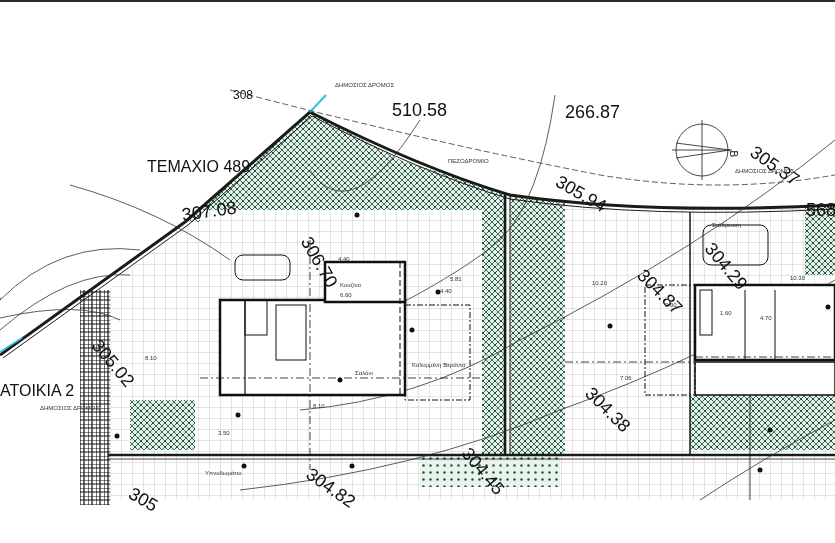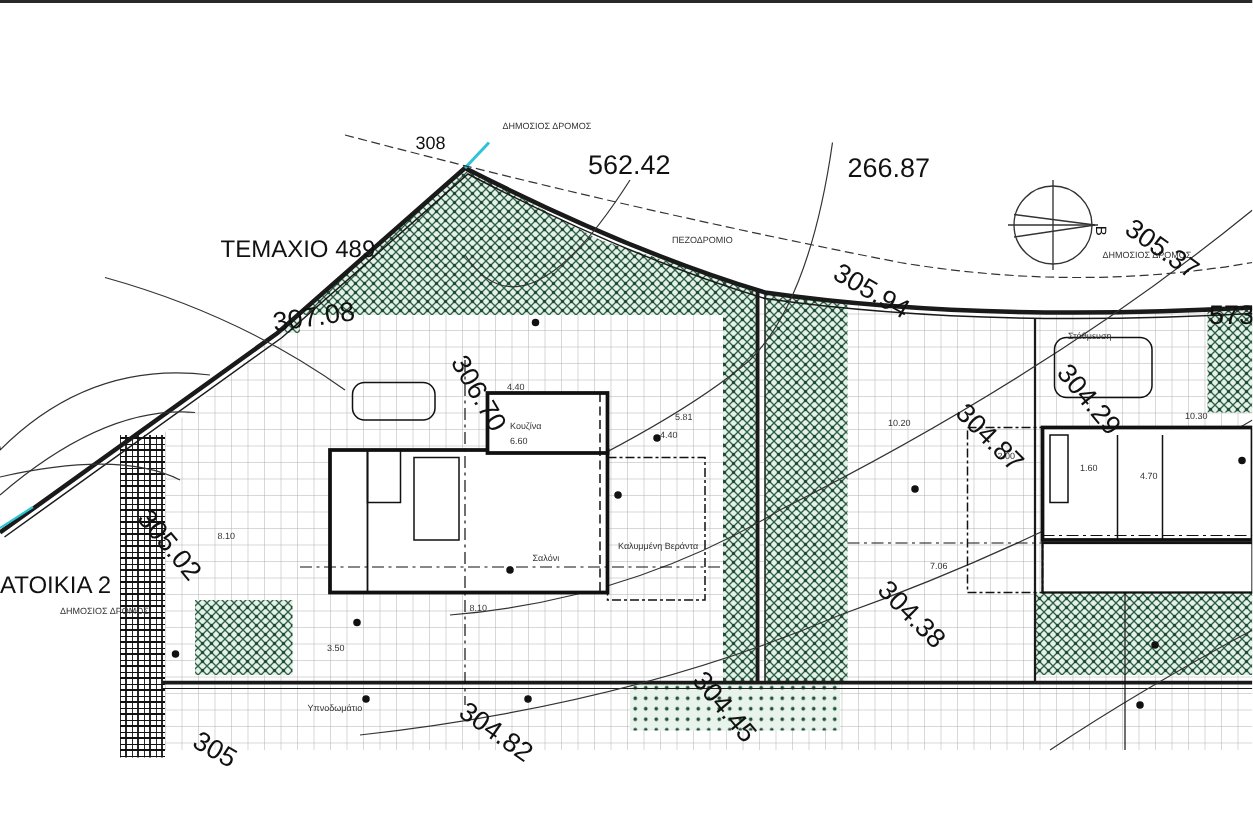--- a/index.html
+++ b/index.html
@@ -149,26 +149,26 @@
 <div class="lbl small" style="left:450px; top:276px;">5.81</div>
 <div class="lbl small" style="left:592px; top:280px;">10.20</div>
 <div class="lbl small" style="left:790px; top:275px;">10.30</div>
 <div class="lbl small" style="left:620px; top:375px;">7.06</div>
 <div class="lbl small" style="left:665px; top:302px;">2.00</div>
 <div class="lbl small" style="left:720px; top:310px;">1.60</div>
 <div class="lbl small" style="left:760px; top:315px;">4.70</div>
 <div class="lbl small" style="left:145px; top:355px;">8.10</div>
 <div class="lbl small" style="left:218px; top:430px;">3.50</div>
 
-<div class="lbl elev" style="left:233px; top:88px; font-size:12px;margin-left:44px;">308</div>
-<div class="lbl elev" style="left:392px; top:100px;">562.42</div>
+<div class="lbl elev" style="left:233px; top:88px; font-size:12px;">308</div>
+<div class="lbl elev" style="left:392px; top:100px;">510.58</div>
 <div class="lbl elev" style="left:565px; top:102px;">266.87</div>
 <div class="lbl elev" style="left:557px; top:170px; transform:rotate(30deg);">305.94</div>
 <div class="lbl elev" style="left:752px; top:140px; transform:rotate(35deg);">305.37</div>
-<div class="lbl elev" style="left:806px; top:200px;">573</div>
+<div class="lbl elev" style="left:806px; top:200px;">568</div>
 <div class="lbl elev" style="left:182px; top:205px; transform:rotate(-8deg);">307.08</div>
 <div class="lbl elev" style="left:305px; top:228px; transform:rotate(60deg);">306.70</div>
 <div class="lbl elev" style="left:708px; top:235px; transform:rotate(50deg);">304.29</div>
 <div class="lbl elev" style="left:640px; top:262px; transform:rotate(45deg);">304.87</div>
 <div class="lbl elev" style="left:-28px; top:295px; transform:rotate(-20deg);">333</div>
 <div class="lbl elev" style="left:95px; top:332px; transform:rotate(50deg);">305.02</div>
 <div class="lbl elev" style="left:588px; top:380px; transform:rotate(45deg);">304.38</div>
 <div class="lbl elev" style="left:465px; top:440px; transform:rotate(50deg);">304.45</div>
 <div class="lbl elev" style="left:308px; top:462px; transform:rotate(35deg);">304.82</div>
 <div class="lbl elev" style="left:130px; top:482px; transform:rotate(30deg);">305</div>

